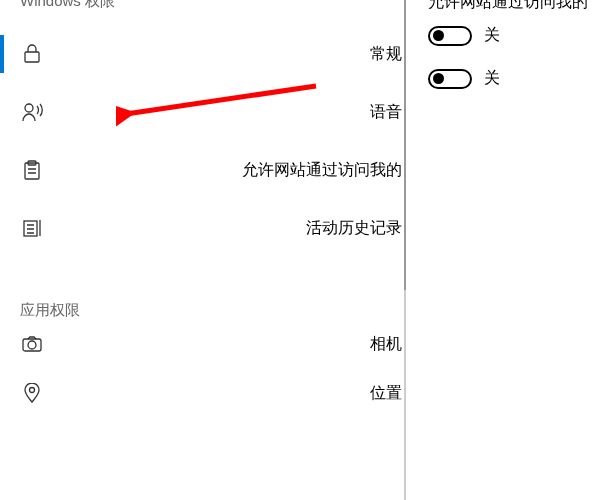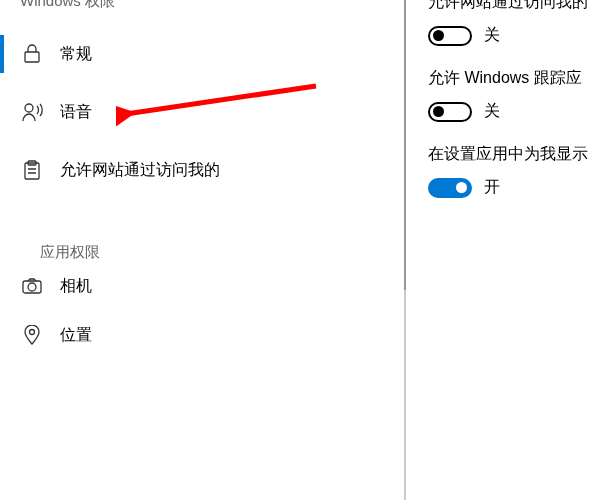--- a/index.html
+++ b/index.html
@@ -1,26 +1,26 @@
 <!DOCTYPE html>
 <html><head>
   <meta charset="utf-8">
   <style>
     * { margin:0; padding:0; box-sizing:border-box; }
     html,body { width:600px; height:500px; overflow:hidden; font-family:"Segoe UI","Microsoft YaHei",sans-serif; background:#fff; color:#000; }
     .container { display:flex; width:600px; height:500px; }
     .sidebar { width:406px; height:500px; position:relative; }
     .section-header { font-size:15px; color:#666; padding:0 0 14px 20px; margin-top:-8px; }
-    .nav-item { display:flex; align-items:center; height:58px; padding-left:22px; cursor:pointer; position:relative; }
+    .nav-item { display:flex; align-items:center; height:58px; padding-left:22px; cursor:pointer; position:relative;justify-content:space-between; }
     .nav-item .icon-slot { width:20px; text-align:center; flex:0 0 20px; }
     .nav-item .label { margin-left:18px; font-size:16px; }
     .nav-item.selected::before { content:""; position:absolute; left:0; top:10px; bottom:10px; width:4px; background:#0078d4; }
     .icon-slot svg { display:block; margin:auto; }
     .stroke { stroke:#333; fill:none; stroke-width:1.3; }
-    .section-header2 { font-size:15px; color:#666; padding:44px 0 4px 20px;margin-left:20px; }
+    .section-header2 { font-size:15px; color:#666; padding:44px 0 4px 20px; }
     .divider { position:absolute; top:0; bottom:0; left:404px; width:2px; background:#ccc; }
     .divider::after { content:""; position:absolute; left:0; top:0; width:2px; height:290px; background:#999; }
     .main { flex:1; padding:0 12px 0 26px; position:relative; }
     .opt { margin-top:-8px; margin-bottom:30px; }
     .opt-text { font-size:16px; white-space:nowrap; overflow:hidden; margin-bottom:12px; }
     .toggle-row { display:flex; align-items:center; }
     .toggle { width:44px; height:20px; border:2px solid #000; border-radius:12px; position:relative; cursor:pointer; }
     .toggle .knob { width:11px; height:11px; background:#000; border-radius:50%; position:absolute; top:2.5px; left:3px; }
     .toggle.on { background:#0078d4; border-color:#0078d4; }
     .toggle.on .knob { background:#fff; left:auto; right:3px; }
@@ -61,20 +61,30 @@
         <svg width="18" height="20" viewBox="0 0 18 20">
             <rect class="stroke" x="2" y="3" width="14" height="16" rx="1"></rect>
             <rect class="stroke" x="5" y="1" width="8" height="4" rx="1"></rect>
             <path class="stroke" d="M5 9h8M5 13h8"></path>
           </svg>
       </span>
       <span class="label">允许网站通过访问我的</span>
     </div>
 
 
+    <div class="nav-item">
+      <span class="icon-slot">
+        <svg width="20" height="20" viewBox="0 0 20 20">
+            <rect class="stroke" x="2" y="3" width="13" height="15"></rect>
+            <path class="stroke" d="M5 7h7M5 11h7M5 15h7"></path>
+            <path class="stroke" d="M18 2v16"></path>
+          </svg>
+      </span>
+      <span class="label">活动历史记录</span>
+    </div>
 
     <div class="section-header2">应用权限</div>
 
     <div class="nav-item" style="height:40px;">
       <span class="icon-slot">
         <svg width="20" height="16" viewBox="0 0 20 16">
             <rect class="stroke" x="1" y="3" width="18" height="12" rx="2"></rect>
             <circle class="stroke" cx="10" cy="9" r="4"></circle>
             <path class="stroke" d="M6 3l2-2h4l2 2"></path>
           </svg>
@@ -99,35 +109,25 @@
     <div class="opt">
       <div class="opt-text">允许网站通过访问我的</div>
       <div class="toggle-row">
         <div class="toggle">
             <div class="knob"></div>
           </div>
         <span class="toggle-text">关</span>
       </div>
     </div>
     <div class="opt">
-      <div class="opt-text">允许 Windows 跟踪应</div>
       <div class="toggle-row">
         <div class="toggle">
             <div class="knob"></div>
           </div>
         <span class="toggle-text">关</span>
-      </div>
-    </div>
-    <div class="opt">
-      <div class="opt-text">在设置应用中为我显示</div>
-      <div class="toggle-row">
-        <div class="toggle on">
-            <div class="knob"></div>
-          </div>
-        <span class="toggle-text">开</span>
       </div>
     </div>
   </main>
 
   <svg class="arrow" width="210" height="60">
     <defs>
         <marker id="ah" markerWidth="14" markerHeight="14" refX="2" refY="6" orient="auto">
           <path d="M12 0 L0 6 L12 12 L8 6 Z" fill="#f00"></path>
         </marker>
       </defs>

